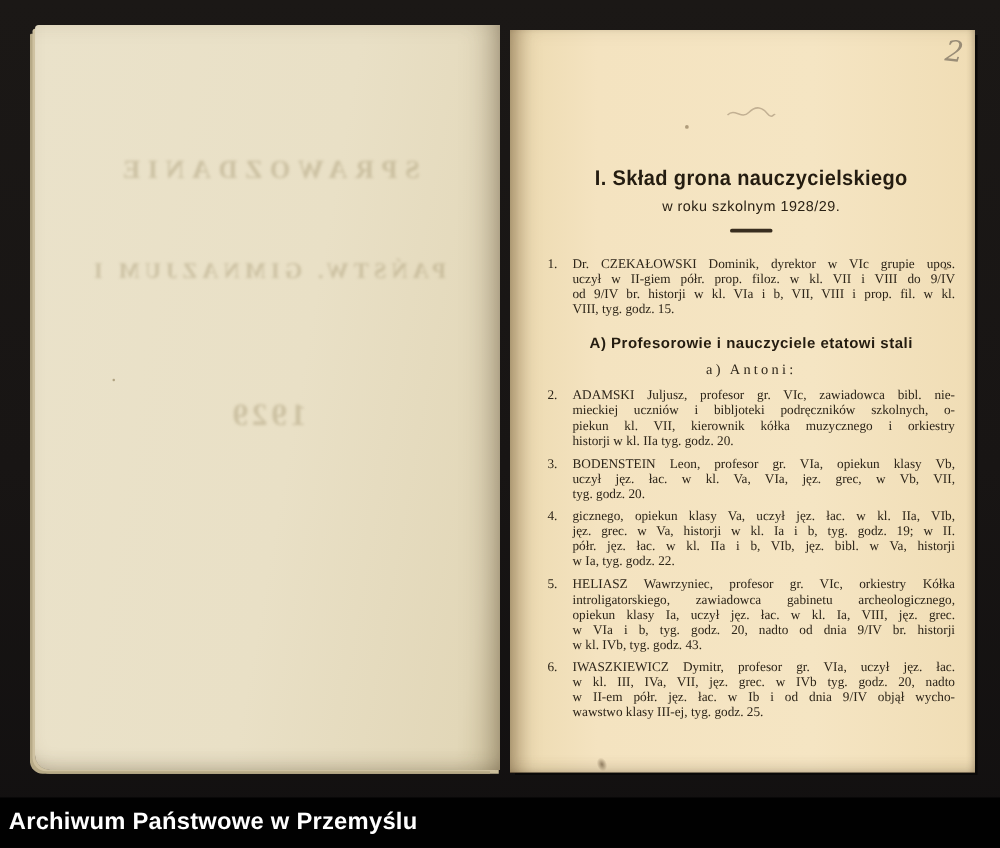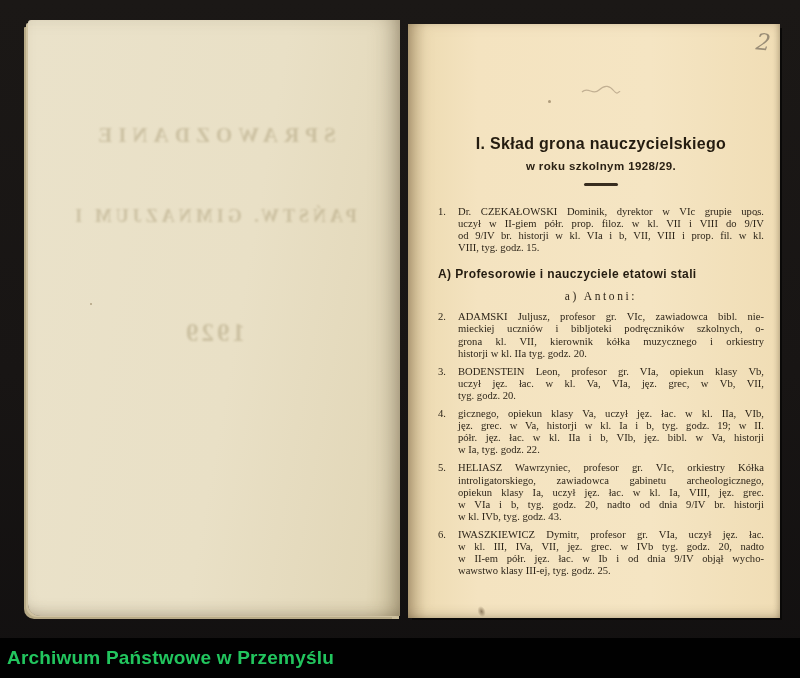--- a/index.html
+++ b/index.html
@@ -20,25 +20,25 @@
   
   .page-right{position:absolute;left:408px;top:24px;width:372px;height:594px;
     background:linear-gradient(90deg,#dcc79d 0%,#eedcb4 18px,#f4e3c0 70px,#f5e5c3 65%,#f0ddb5 100%);
     box-shadow:inset 14px 0 22px -14px rgba(75,55,28,.6), inset -4px 0 6px -3px rgba(60,45,25,.35),
       3px 3px 0 -1px #0a0908, inset 0 -8px 14px -9px rgba(95,75,45,.35);}
   .rp-content{position:absolute;left:30px;right:16px;top:0;color:#2d2519;margin-top:15px;}
   .ornament{margin-top:44px;text-align:center;opacity:.65;height:14px;}
   .doc-title{margin-top:38px;text-align:center;font-family:"Liberation Sans",sans-serif;
     font-weight:700;font-size:16px;letter-spacing:.3px;color:#241c10;transform:scaleY(1.06);}
   .doc-subtitle{margin-top:7px;text-align:center;font-family:"Liberation Sans",sans-serif;
-    font-weight:700;font-size:11.5px;letter-spacing:.4px;color:#2a2114;}
+    font-weight:400;font-size:11.5px;letter-spacing:.4px;color:#2a2114;}
   .divider{margin:11px auto 0;width:34px;height:3px;background:#382d1f;border-radius:2px;}
   .entries-block{margin-top:0;}
   .first-block{margin-top:20px;}
-  .section-heading{margin-top:13px;font-family:"Liberation Sans",sans-serif;
+  .section-heading{margin-top:13px;text-align:center;font-family:"Liberation Sans",sans-serif;
     font-weight:700;font-size:12px;letter-spacing:.4px;color:#241c10;}
   .subsection-heading{margin-top:9px;text-align:center;font-size:11.5px;letter-spacing:2.6px;color:#2d2519;}
   .entries-main{margin-top:9px;}
   .entry{display:flex;margin-bottom:6px;font-size:10.6px;line-height:12.1px;}
   .enum{width:20px;flex-shrink:0;}
   .elines{flex:1;}
   .jline{text-align:justify;text-align-last:justify;white-space:normal;}
   .jline.last{text-align-last:left;}
 
   .handwritten-num{position:absolute;top:5px;right:9px;font-family:"DejaVu Serif",serif;
@@ -49,21 +49,21 @@
   .sp1{left:140px;top:76px;width:3px;height:3px;}
   .sp2{left:347px;top:190px;width:3px;height:2px;}
   .smudge{position:absolute;left:66px;top:578px;width:14px;height:16px;background:
     radial-gradient(ellipse 40% 50% at 50% 60%,rgba(70,50,25,.55),rgba(70,50,25,0) 70%);
     transform:rotate(-20deg);}
   .lp-speck{position:absolute;left:62px;top:283px;width:2px;height:2px;border-radius:50%;background:rgba(120,100,60,.5);}
 
   
   .archive-bar{position:absolute;left:0;top:638px;width:800px;height:40px;background:#010101;
     display:flex;align-items:center;}
-  .archive-bar-label{padding-left:7px;color:#22c55e;font-family:"Liberation Sans",sans-serif;
+  .archive-bar-label{padding-left:7px;color:#ffffff;font-family:"Liberation Sans",sans-serif;
     font-weight:700;font-size:19px;letter-spacing:.2px;}
 </style>
 </head>
 <body>
 
 <div class="photo">
 
   <div class="page-left">
     <div class="ghost">
       <div class="ghost-title">SPRAWOZDANIE</div>
@@ -104,21 +104,21 @@
 
       <div class="section-heading">A) Profesorowie i nauczyciele etatowi stali</div>
       <div class="subsection-heading">a) Antoni:</div>
 
       <div class="entries-block entries-main">
           <div class="entry">
             <div class="enum">2.</div>
             <div class="elines">
               <div class="jline">ADAMSKI Juljusz, profesor gr. VIc, zawiadowca bibl. nie-</div>
               <div class="jline">mieckiej uczniów i bibljoteki podręczników szkolnych, o-</div>
-              <div class="jline">grona kl. VII, kierownik kółka muzycznego i orkiestry</div>
+              <div class="jline">piekun kl. VII, kierownik kółka muzycznego i orkiestry</div>
               <div class="jline last">historji w kl. IIa tyg. godz. 20.</div>
             </div>
           </div>
           <div class="entry">
             <div class="enum">3.</div>
             <div class="elines">
               <div class="jline">BODENSTEIN Leon, profesor gr. VIa, opiekun klasy Vb,</div>
               <div class="jline">uczył jęz. łac. w kl. Va, VIa, jęz. grec, w Vb, VII,</div>
               <div class="jline last">tyg. godz. 20.</div>
             </div>

